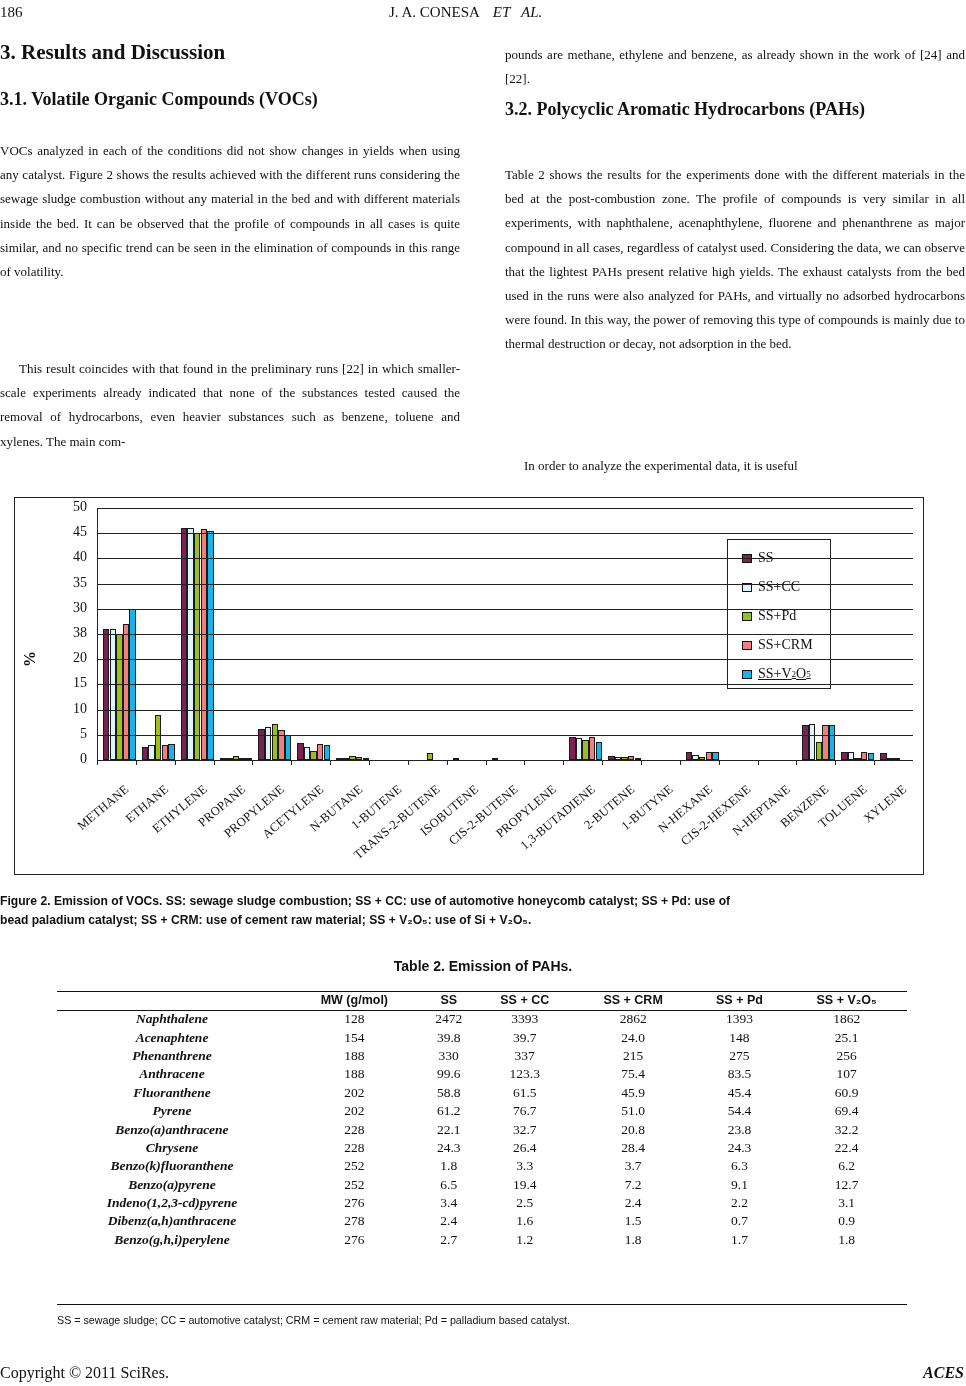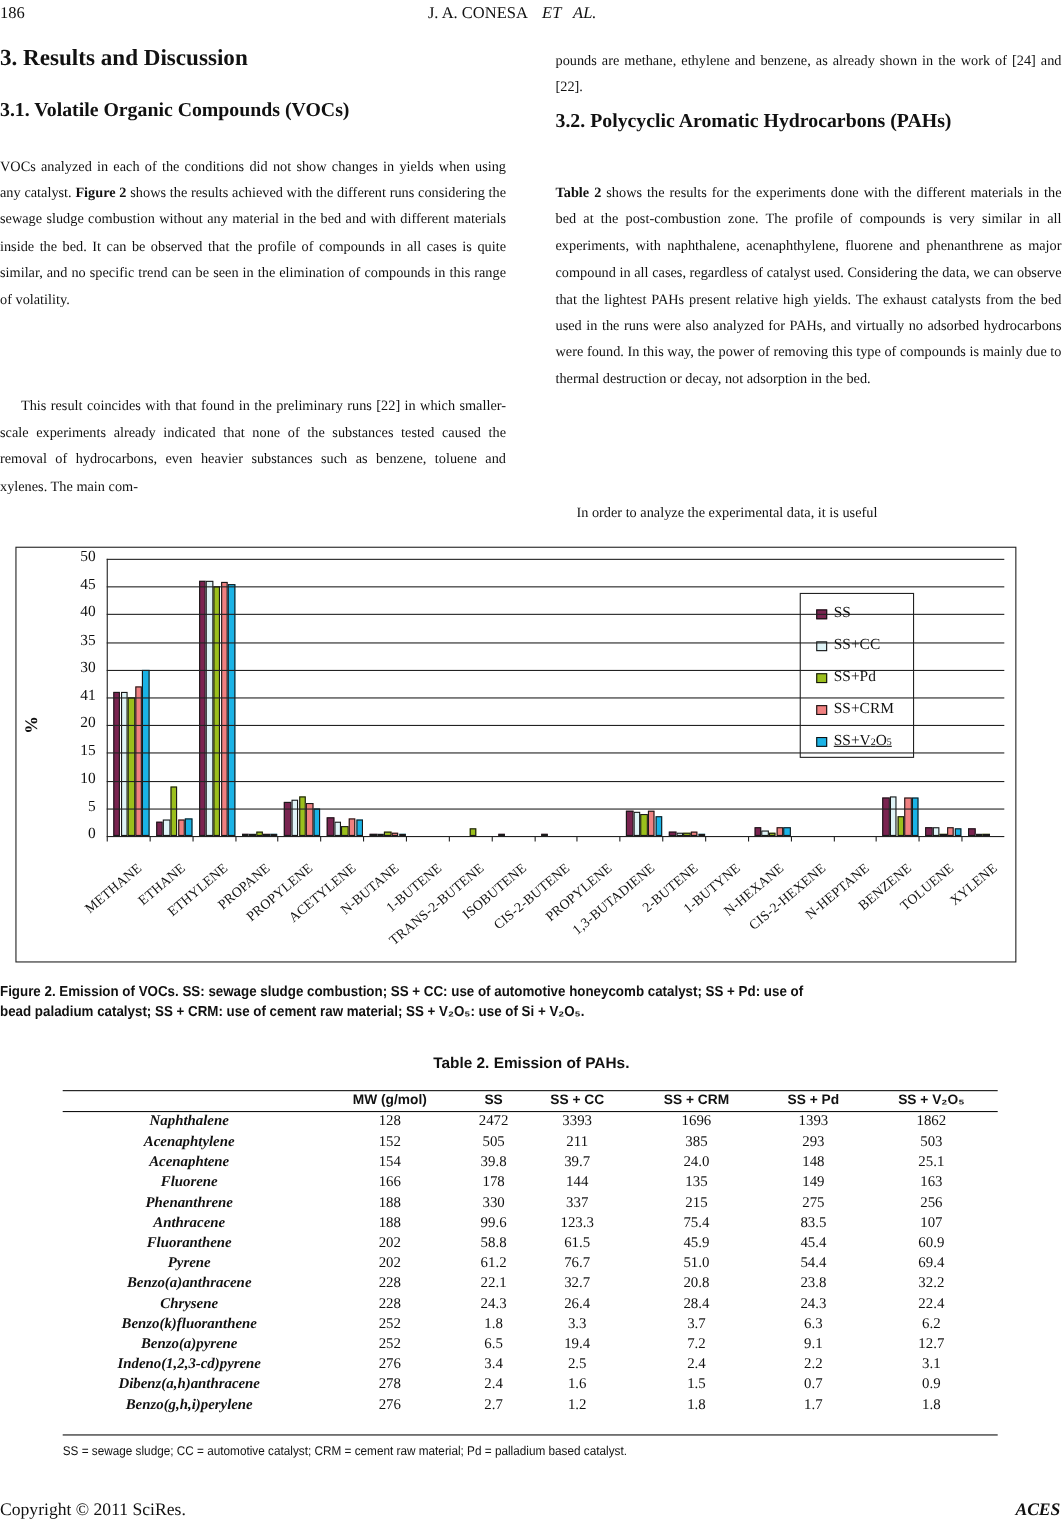--- a/index.html
+++ b/index.html
@@ -3,21 +3,21 @@
 <meta charset="utf-8">
 <style>
   html, body { margin:0; padding:0; background:#fff; }
   body { width:966px; height:1386px; position:relative; overflow:hidden;
          font-family:"Liberation Serif", serif; color:#111; }
   .abs { position:absolute; }
   .runhead { top:4px; font-size:15px; }
   .h1 { font-weight:bold; font-size:21px; }
   .h2 { font-weight:bold; font-size:18px; }
   .para { font-size:13px; line-height:24.2px; text-align:justify; text-align-last:auto; }
-  .para b { font-weight:bold; }
+  .para b { font-weight:normal; }
   .col { width:460px; }
   
   #chart { left:14px; top:497px; width:910px; height:378px; border:1px solid #222; box-sizing:border-box; }
   .ytick { position:absolute; font-size:14px; width:30px; text-align:right; }
   .gridline { position:absolute; height:1px; background:#222; }
   .bar { position:absolute; bottom:0; border:1px solid #1a1a1a; box-sizing:border-box; width:6.4px; }
   .xlabel { position:absolute; font-size:12.5px; white-space:nowrap; transform-origin:right top; transform:rotate(-40deg); letter-spacing:0.2px; }
   .legend { position:absolute; left:712px; top:41px; width:104px; height:150px; border:1px solid #222; background:#fff; box-sizing:border-box; }
   .leg-item { position:absolute; left:14px; font-size:14px; display:flex; align-items:center; }
   .leg-sw { width:8px; height:7px; border:1px solid #111; margin-right:6px; }
@@ -157,21 +157,21 @@
     <div class="ytick" style="left: 42px; top: 253px;">0</div>
     <div class="gridline" style="left: 82px; width: 816px; top: 236.8px;"></div>
     <div class="ytick" style="left: 42px; top: 227.8px;">5</div>
     <div class="gridline" style="left: 82px; width: 816px; top: 211.6px;"></div>
     <div class="ytick" style="left: 42px; top: 202.6px;">10</div>
     <div class="gridline" style="left: 82px; width: 816px; top: 186.4px;"></div>
     <div class="ytick" style="left: 42px; top: 177.4px;">15</div>
     <div class="gridline" style="left: 82px; width: 816px; top: 161.2px;"></div>
     <div class="ytick" style="left: 42px; top: 152.2px;">20</div>
     <div class="gridline" style="left: 82px; width: 816px; top: 136px;"></div>
-    <div class="ytick" style="left: 42px; top: 127px;">41</div>
+    <div class="ytick" style="left: 42px; top: 127px;">38</div>
     <div class="gridline" style="left: 82px; width: 816px; top: 110.8px;"></div>
     <div class="ytick" style="left: 42px; top: 101.8px;">30</div>
     <div class="gridline" style="left: 82px; width: 816px; top: 85.6px;"></div>
     <div class="ytick" style="left: 42px; top: 76.6px;">35</div>
     <div class="gridline" style="left: 82px; width: 816px; top: 60.4px;"></div>
     <div class="ytick" style="left: 42px; top: 51.4px;">40</div>
     <div class="gridline" style="left: 82px; width: 816px; top: 35.2px;"></div>
     <div class="ytick" style="left: 42px; top: 26.2px;">45</div>
     <div class="gridline" style="left: 82px; width: 816px; top: 10px;"></div>
     <div class="ytick" style="left: 42px; top: 1px;">50</div>
@@ -239,52 +239,34 @@
       <th>SS + Pd</th>
       <th>SS + V₂O₅</th>
     </tr>
   </thead>
   <tbody id="tbody">
       <tr>
         <td class="name">Naphthalene</td>
         <td>128</td>
         <td>2472</td>
         <td>3393</td>
-        <td>1696</td>
+        <td>2862</td>
         <td>1393</td>
         <td>1862</td>
-      </tr>
-      <tr>
-        <td class="name">Acenaphtylene</td>
-        <td>152</td>
-        <td>505</td>
-        <td>211</td>
-        <td>385</td>
-        <td>293</td>
-        <td>503</td>
       </tr>
       <tr>
         <td class="name">Acenaphtene</td>
         <td>154</td>
         <td>39.8</td>
         <td>39.7</td>
         <td>24.0</td>
         <td>148</td>
         <td>25.1</td>
       </tr>
       <tr>
-        <td class="name">Fluorene</td>
-        <td>166</td>
-        <td>178</td>
-        <td>144</td>
-        <td>135</td>
-        <td>149</td>
-        <td>163</td>
-      </tr>
-      <tr>
         <td class="name">Phenanthrene</td>
         <td>188</td>
         <td>330</td>
         <td>337</td>
         <td>215</td>
         <td>275</td>
         <td>256</td>
       </tr>
       <tr>
         <td class="name">Anthracene</td>

